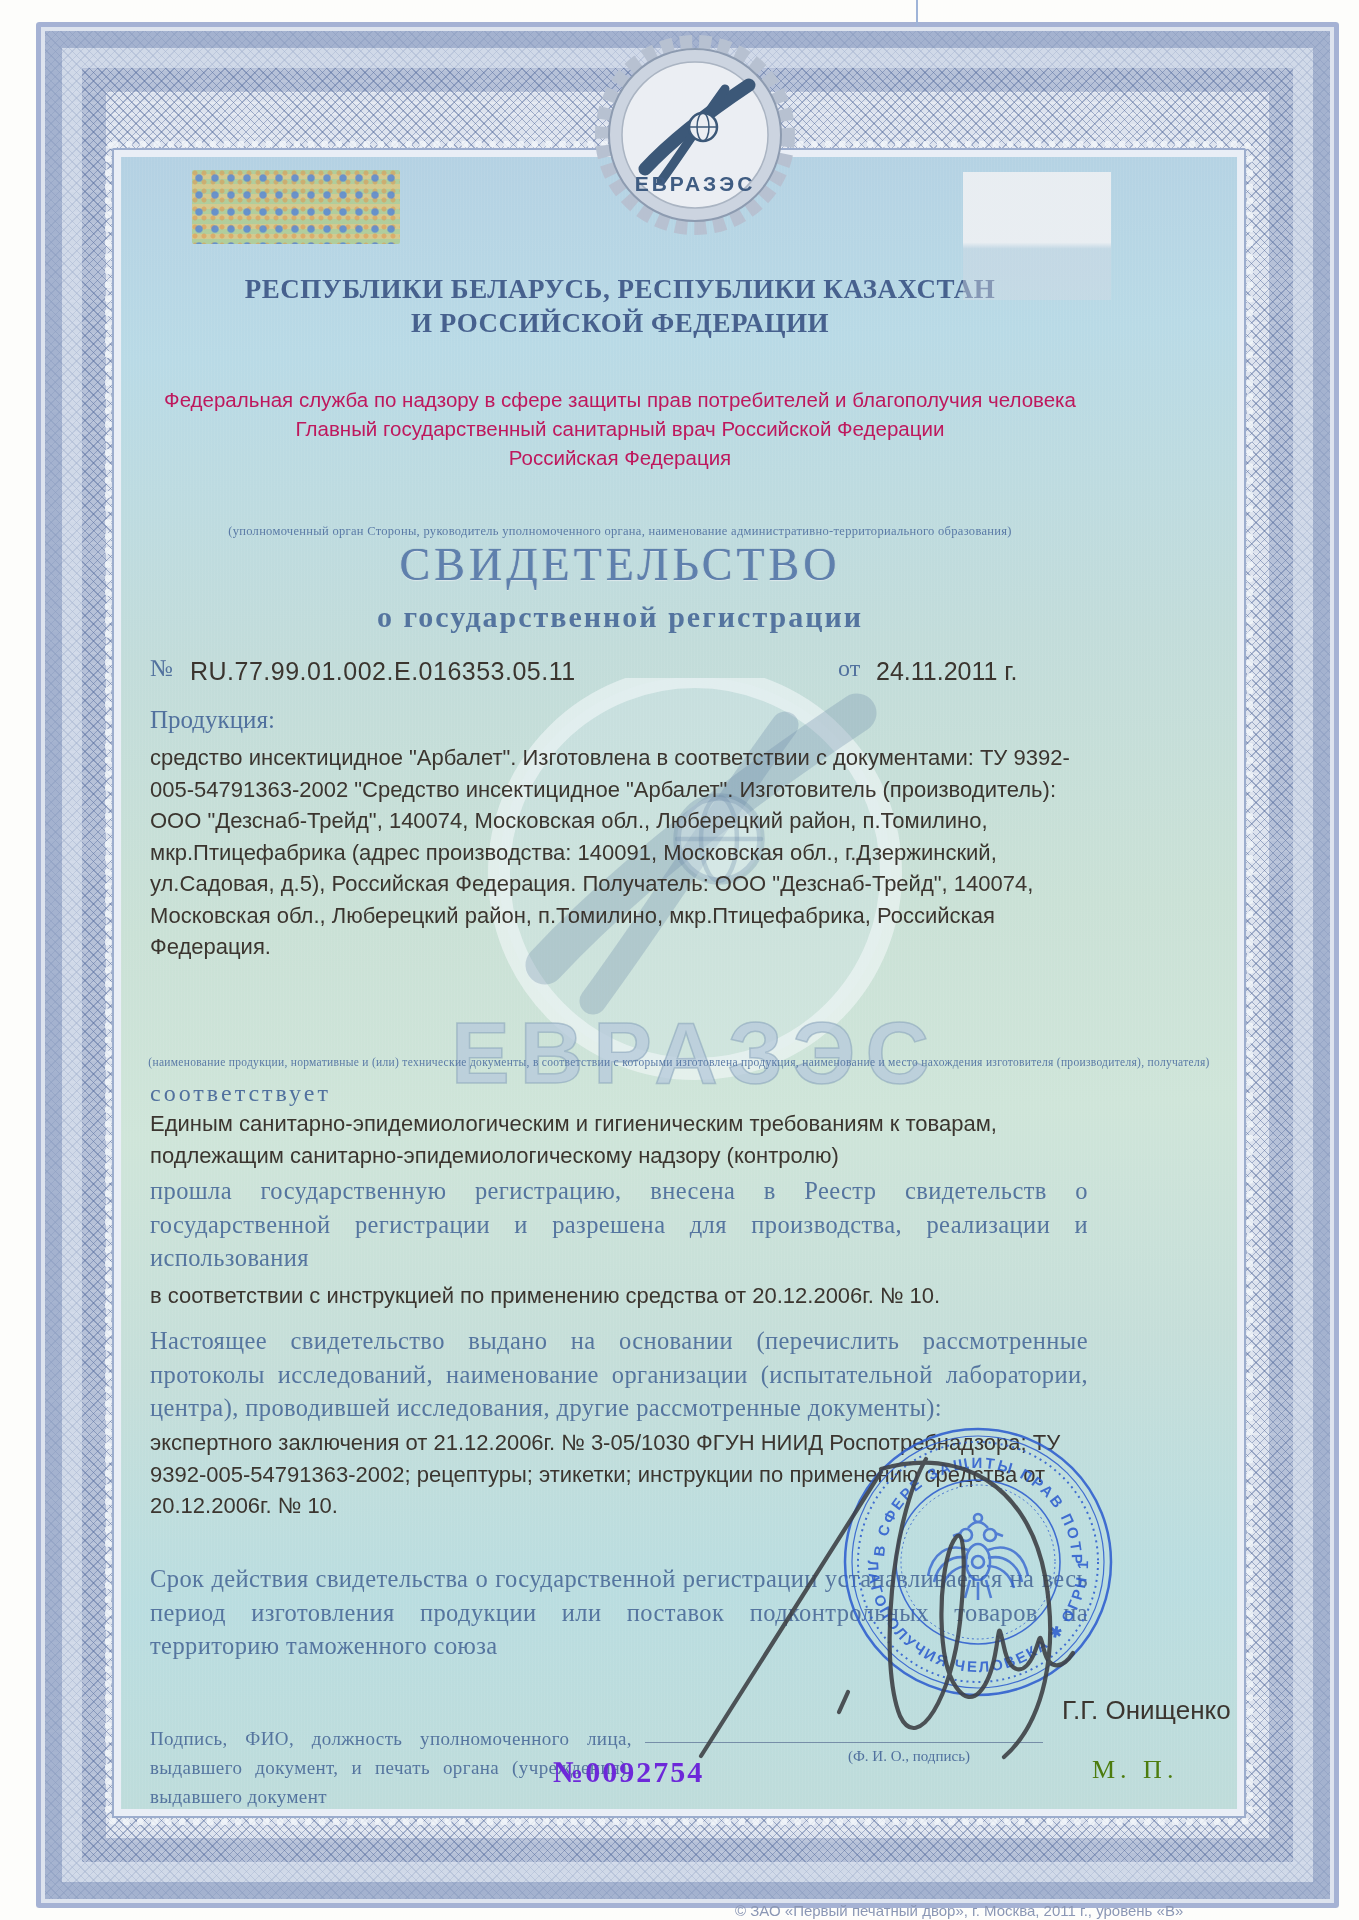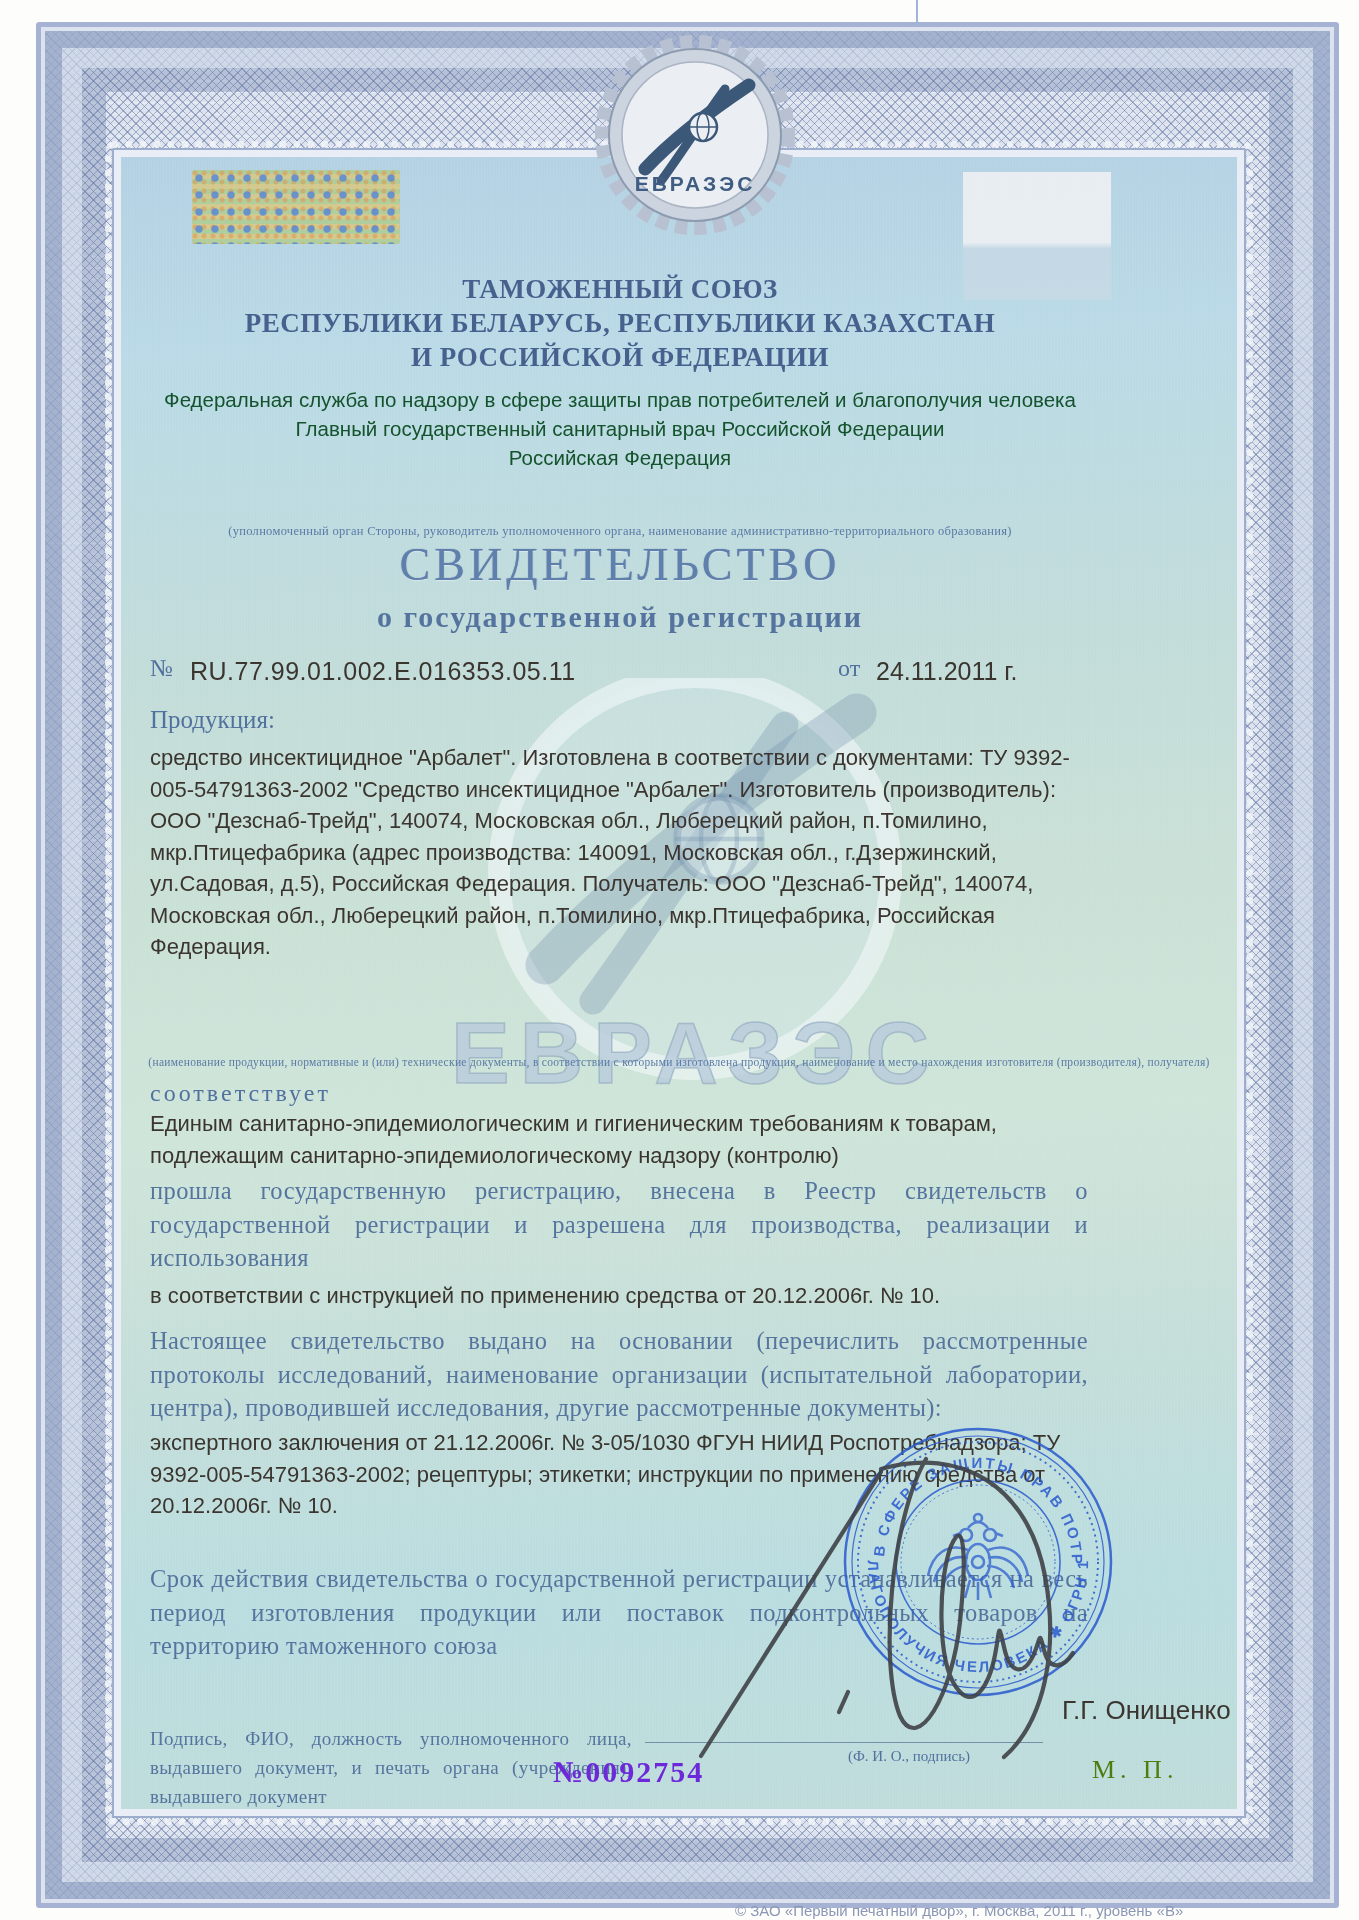--- a/index.html
+++ b/index.html
@@ -38,21 +38,21 @@
   
   .medallion{position:absolute;left:585px;top:25px;width:220px;height:220px;z-index:6;}
   
   .watermark{position:absolute;left:370px;top:678px;width:650px;height:440px;z-index:3;pointer-events:none;}
   
   .abs{position:absolute;z-index:4;}
   .serifB{font-family:"Liberation Serif",serif;color:#51719e;}
   .sansD{font-family:"Liberation Sans",sans-serif;color:#3b352f;}
   .hdr1{font-family:"Liberation Serif",serif;font-weight:bold;color:#47618e;font-size:27px;
         letter-spacing:.5px;line-height:34px;text-align:center;}
-  .auth{font-size:20.5px;line-height:29px;text-align:center;white-space:nowrap;color:#14532d;}
+  .auth{font-size:20.5px;line-height:29px;text-align:center;white-space:nowrap;color:#be185d;}
   .note{font-size:12.5px;color:#5a7aa6;text-align:center;letter-spacing:.3px;}
   .title-main{font-family:"Liberation Serif",serif;font-weight:normal;font-size:46px;letter-spacing:4px;
         color:#5f80ad;text-align:center;text-shadow:0 1px 1px rgba(255,255,255,.55), 0 0 1px #48688f;}
   .title-sub{font-family:"Liberation Serif",serif;font-weight:bold;font-size:30px;letter-spacing:2px;
         color:#54749f;text-align:center;}
   .body-sans{font-size:22px;line-height:31.5px;}
   .serif-par{font-family:"Liberation Serif",serif;color:#55759f;font-size:24.5px;line-height:33.5px;
         text-align:justify;letter-spacing:.4px;}
   .serial{font-family:"Liberation Serif",serif;color:#6d28d9;font-size:30px;font-weight:bold;letter-spacing:2px;}
   .sigline{position:absolute;height:1px;background:rgba(80,100,140,.65);z-index:4;}
@@ -96,21 +96,20 @@
         <path d="M 30 -46 C 8 -16 -12 16 -34 46" stroke-width="9"></path>
         <circle cx="8" cy="-8" r="14" fill="rgba(230,240,246,.35)" stroke-width="2.5"></circle>
         <ellipse cx="8" cy="-8" rx="6" ry="14" stroke-width="1.5"></ellipse>
         <line x1="-6" y1="-8" x2="22" y2="-8" stroke-width="1.5"></line>
       </g>
       <text x="325" y="405" text-anchor="middle" font-family="Liberation Sans, sans-serif" font-weight="bold" font-size="88" letter-spacing="10" fill="rgba(183,203,219,.78)" stroke="rgba(130,158,182,.5)" stroke-width="1.5">ЕВРАЗЭС</text>
     </svg>
   </div>
 
   <div class="abs hdr1" style="left:150px;top:272px;width:940px;">
-    <div>ТАМОЖЕННЫЙ СОЮЗ</div>
     <div>РЕСПУБЛИКИ БЕЛАРУСЬ, РЕСПУБЛИКИ КАЗАХСТАН</div>
     <div>И РОССИЙСКОЙ ФЕДЕРАЦИИ</div>
   </div>
   <div class="abs sansD" style="left:110px;top:385px;width:1020px;">
     <div class="auth">Федеральная служба по надзору в сфере защиты прав потребителей и благополучия человека</div>
     <div class="auth">Главный государственный санитарный врач Российской Федерации</div>
     <div class="auth">Российская Федерация</div>
   </div>
   <div class="abs note serifB" style="left:150px;top:496px;width:940px;margin-top:28px;">(уполномоченный орган Стороны, руководитель уполномоченного органа, наименование административно-территориального образования)</div>
 

